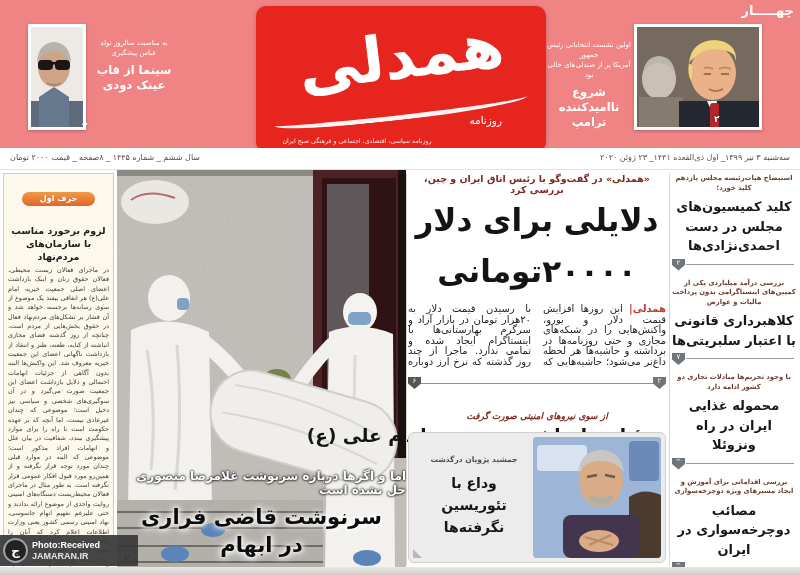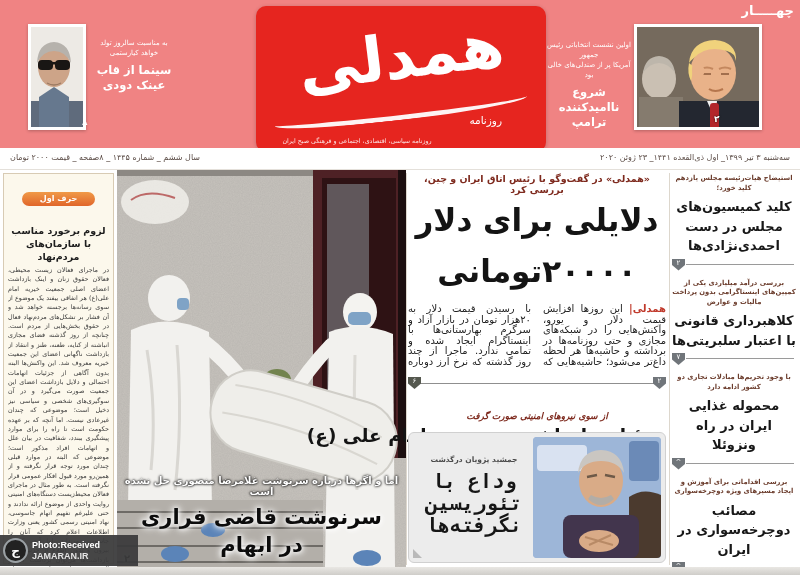--- a/index.html
+++ b/index.html
@@ -45,21 +45,21 @@
   .fw-body{margin:2px 4px;font-size:6.4px;line-height:9.35px;text-align:justify;color:#3a3a3a;height:318px;overflow:hidden;}
 
   
   .credit{position:absolute;left:0;top:535px;width:138px;height:31px;background:rgba(58,58,60,.94);display:flex;align-items:center;gap:4px;direction:ltr;padding-left:3px;z-index:6;}
   .credit-logo{width:25px;height:25px;border-radius:50%;background:#222;border:2px solid #9aa0a4;color:#fff;font-size:12px;font-weight:bold;display:flex;align-items:center;justify-content:center;flex:0 0 auto;}
   .credit-lines{font-family:"Liberation Sans",sans-serif;font-weight:bold;color:#fff;font-size:9px;line-height:11px;}
   .credit-lines .l2{color:#e3e3e3;}
 
   
   .photo-main{position:absolute;left:117px;top:170px;width:289px;height:397px;overflow:hidden;background:#c7c3bd;}
-  .photo-caption{position:absolute;left:0;bottom:70px;width:100%;text-align:center;color:#fff;font-size:10px;font-weight:bold;text-shadow:0 0 2px #000,0 0 3px #000;z-index:3;}
+  .photo-caption{position:absolute;left:0;bottom:70px;width:100%;text-align:right;color:#fff;font-size:12px;font-weight:bold;text-shadow:0 0 2px #000,0 0 3px #000;z-index:3;}
   .photo-title{position:absolute;left:0;bottom:8px;width:100%;text-align:center;color:#0c0c0c;font-size:21px;font-weight:bold;line-height:28px;text-shadow:0 0 4px #fff,0 0 7px #fff,0 0 10px #fff;z-index:3;}
   .photo-page{position:absolute;left:7px;bottom:3px;font-size:10px;font-weight:bold;color:#111;z-index:4;text-shadow:0 0 3px #fff;}
 
   
   .lead{position:absolute;left:408px;top:173px;width:258px;}
   .lead-kicker{text-align:center;font-size:9.5px;font-weight:bold;color:var(--kicker-maroon);}
   .lead-title{text-align:center;font-size:31px;font-weight:bold;color:var(--headline-black);line-height:51px;white-space:nowrap;}
   .lead-body{margin-top:7px;column-count:2;column-gap:12px;font-size:10px;line-height:10.6px;text-align:justify;height:64px;overflow:hidden;color:#222;}
   .lead-tag{color:#c0392b;font-weight:bold;}
   .divider{position:relative;height:14px;margin-top:9px;}
@@ -69,21 +69,21 @@
   .divider .b-left{left:0;}
   .divider .b-right{right:0;}
   .second-kicker{text-align:center;font-size:9px;font-weight:bold;color:var(--kicker-maroon);margin-top:20px;font-style:italic;}
   .second-title{text-align:center;font-size:18.5px;font-weight:bold;color:var(--headline-black);margin-top:4px;white-space:nowrap;}
 
   
   .obit{position:absolute;left:408px;top:432px;width:258px;height:131px;background:#ececec;border:1px solid #d0d0d0;border-radius:6px;}
   .obit-photo{position:absolute;right:4px;top:4px;width:128px;height:121px;border-radius:4px;overflow:hidden;background:#9db6d8;}
   .obit-text{position:absolute;left:4px;top:22px;width:122px;text-align:center;}
   .obit-kicker{font-size:7.5px;font-weight:bold;color:#4c4c4c;}
-  .obit-title{font-size:20px;font-weight:bold;color:#161616;line-height:22px;margin-top:8px;font-family:Liberation Mono, monospace;}
+  .obit-title{font-size:14px;font-weight:bold;color:#161616;line-height:22px;margin-top:8px;}
   .obit-fold{position:absolute;left:4px;bottom:4px;width:0;height:0;border-bottom:9px solid #b9b9b9;border-right:9px solid transparent;}
 
   
   .rail{position:absolute;left:672px;top:174px;width:124px;}
   .rail-kicker{font-size:6.8px;font-weight:bold;color:#6b3c2c;text-align:center;line-height:9.5px;}
   .rail-title{font-size:13px;font-weight:bold;color:#181818;text-align:center;line-height:19.5px;margin:4px 0 2px;}
   .rail-div{position:relative;height:13px;margin:3px 0 7px;}
   .rail-div .line{position:absolute;left:14px;right:2px;top:5px;border-top:1px solid #9a9a9a;}
   .rail-div .badge{left:0;}
 
@@ -107,21 +107,21 @@
         <path d="M12 36 Q13 16 29 15 Q45 16 46 36 Q40 24 29 24 Q18 24 12 36Z" fill="#b6b2ac"></path>
         <rect x="13" y="33" width="15" height="10" rx="4" fill="#191614"></rect>
         <rect x="30" y="33" width="15" height="10" rx="4" fill="#191614"></rect>
         <rect x="27" y="35" width="5" height="2.5" fill="#191614"></rect>
         <path d="M22 56 Q29 60 36 56" stroke="#9b7a62" stroke-width="1.4" fill="none"></path>
       </svg>
     </div>
     <div class="teaser-text tl-text">
       <div class="t-kicker">
         <div>به مناسبت سالروز تولد</div>
-        <div>خواهد کیارستمی</div>
+        <div>عباس پیشگیری</div>
       </div>
       <div class="t-title">
         <div>سینما از قاب</div>
         <div>عینک دودی</div>
       </div>
     </div>
     <div class="t-page tl-page">۸</div>
 
     <div class="teaser-text tr-text">
       <div class="t-kicker">

